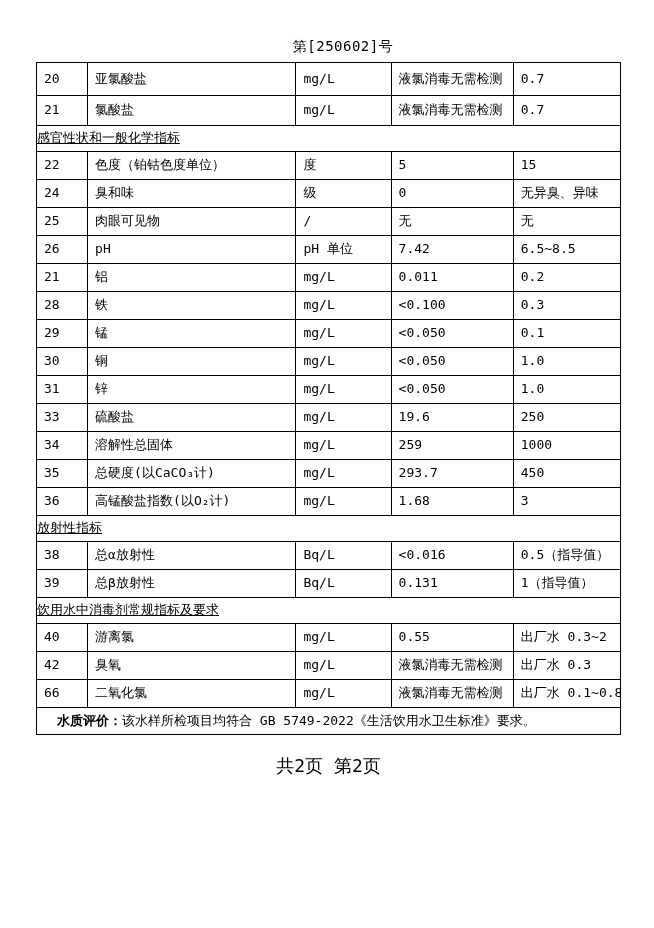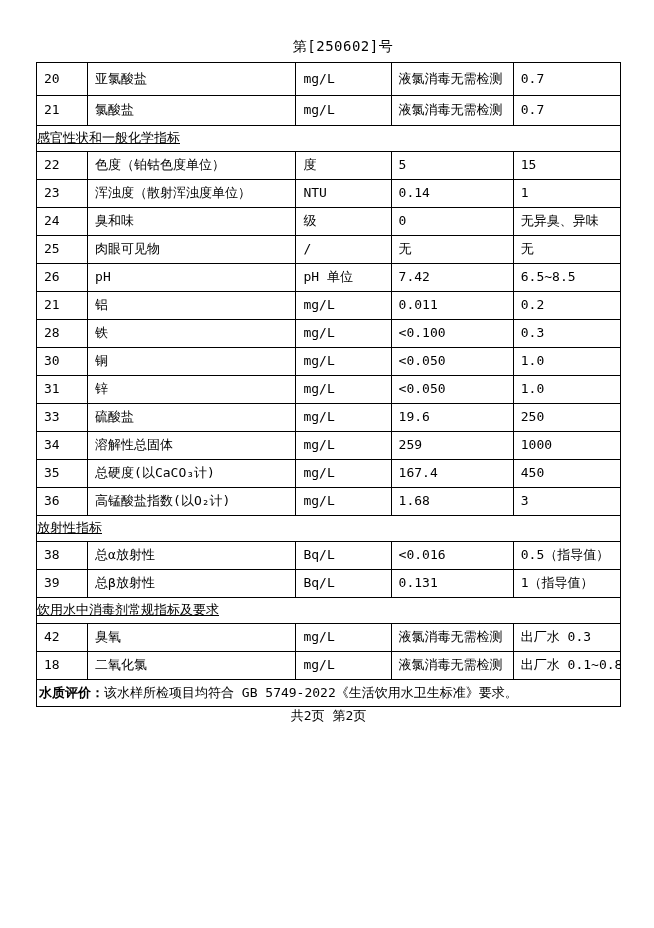--- a/index.html
+++ b/index.html
@@ -49,27 +49,27 @@
   }
   #table-body tr:nth-child(1) td { height: 32px; }
   #table-body tr:nth-child(2) td { height: 29px; margin-top: 48px; }
   tr.section-row td {
     height: 25px;
     padding-left: 0;
     text-decoration: underline;
   }
   tr.evaluation-row td {
     height: 26px;
-    padding-left: 2px;
+    padding-left: 20px;
   }
   .eval-label { font-weight: bold; }
   .page-footer {
     text-align: center;
-    font-size: 13px;
-    margin-top: 0;
+    font-size: 18px;
+    margin-top: 19px;
     width: 585px;
   }
 </style>
 </head>
 <body>
 
 <div class="page">
 
   <div class="doc-title">第[250602]号</div>
 
@@ -102,27 +102,20 @@
     <td colspan="5">感官性状和一般化学指标</td>
   </tr>
           <tr>
     <td>22</td>
     <td>色度（铂钴色度单位）</td>
     <td>度</td>
     <td>5</td>
     <td>15</td>
   </tr>
           <tr>
-    <td>23</td>
-    <td>浑浊度（散射浑浊度单位）</td>
-    <td>NTU</td>
-    <td>0.14</td>
-    <td>1</td>
-  </tr>
-          <tr>
     <td>24</td>
     <td>臭和味</td>
     <td>级</td>
     <td>0</td>
     <td>无异臭、异味</td>
   </tr>
           <tr>
     <td>25</td>
     <td>肉眼可见物</td>
     <td>/</td>
@@ -144,20 +137,27 @@
     <td>0.2</td>
   </tr>
           <tr>
     <td>28</td>
     <td>铁</td>
     <td>mg/L</td>
     <td>&lt;0.100</td>
     <td>0.3</td>
   </tr>
           <tr>
+    <td>29</td>
+    <td>锰</td>
+    <td>mg/L</td>
+    <td>&lt;0.050</td>
+    <td>0.1</td>
+  </tr>
+          <tr>
     <td>30</td>
     <td>铜</td>
     <td>mg/L</td>
     <td>&lt;0.050</td>
     <td>1.0</td>
   </tr>
           <tr>
     <td>31</td>
     <td>锌</td>
     <td>mg/L</td>
@@ -175,21 +175,21 @@
     <td>34</td>
     <td>溶解性总固体</td>
     <td>mg/L</td>
     <td>259</td>
     <td>1000</td>
   </tr>
           <tr>
     <td>35</td>
     <td>总硬度(以CaCO₃计)</td>
     <td>mg/L</td>
-    <td>167.4</td>
+    <td>293.7</td>
     <td>450</td>
   </tr>
           <tr>
     <td>36</td>
     <td>高锰酸盐指数(以O₂计)</td>
     <td>mg/L</td>
     <td>1.68</td>
     <td>3</td>
   </tr>
           <tr class="section-row">
@@ -206,28 +206,35 @@
     <td>39</td>
     <td>总β放射性</td>
     <td>Bq/L</td>
     <td>0.131</td>
     <td>1（指导值）</td>
   </tr>
           <tr class="section-row">
     <td colspan="5">饮用水中消毒剂常规指标及要求</td>
   </tr>
           <tr>
+    <td>40</td>
+    <td>游离氯</td>
+    <td>mg/L</td>
+    <td>0.55</td>
+    <td>出厂水 0.3~2</td>
+  </tr>
+          <tr>
     <td>42</td>
     <td>臭氧</td>
     <td>mg/L</td>
     <td>液氯消毒无需检测</td>
     <td>出厂水 0.3</td>
   </tr>
           <tr>
-    <td>18</td>
+    <td>66</td>
     <td>二氧化氯</td>
     <td>mg/L</td>
     <td>液氯消毒无需检测</td>
     <td>出厂水 0.1~0.8</td>
   </tr>
         </tbody>
       <tbody>
         <tr class="evaluation-row">
           <td colspan="5">
             <span class="eval-label">水质评价：</span><span>该水样所检项目均符合 GB  5749-2022《生活饮用水卫生标准》要求。</span>

